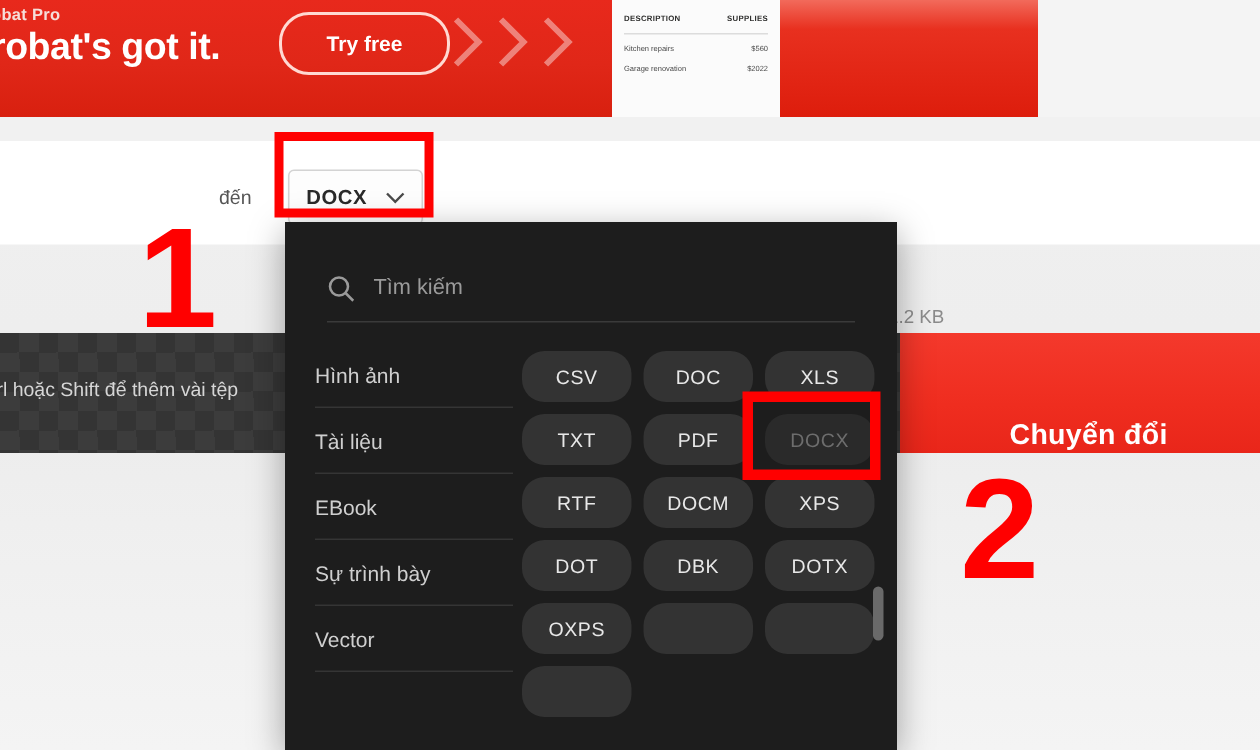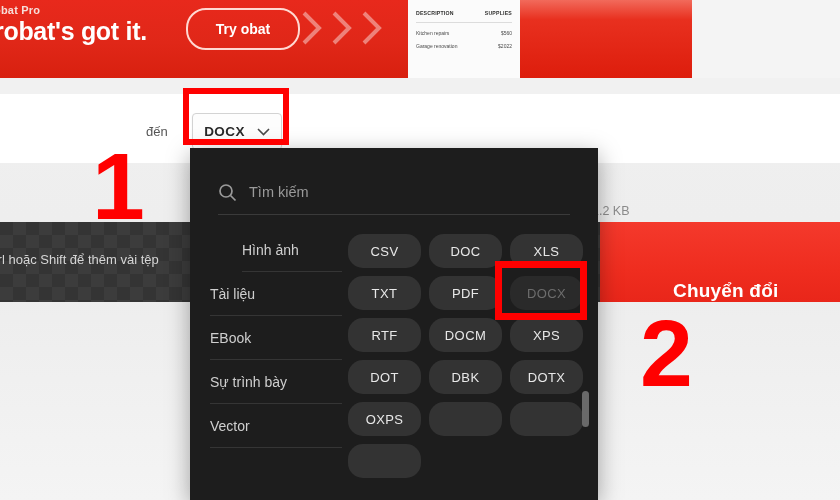--- a/index.html
+++ b/index.html
@@ -261,21 +261,21 @@
   .dd-cat {
     height: 44px;
     display: flex;
     align-items: center;
     font-size: 14px;
     color: #cfcfcf;
     border-bottom: 1px solid #353535;
     padding-right: 14px;
     box-sizing: border-box;
   }
-  .dd-cat:first-child { padding-top: 0; margin-left: 32px; }
+  .dd-cat:first-child { padding-top: 0; }
   .dd-grid-wrap {
     position: relative;
     flex: 1;
     padding: 6px 0 0 0;
   }
   .dd-grid {
     display: grid;
     grid-template-columns: repeat(3, 73px);
     gap: 8px 8px;
     padding-left: 6px;
@@ -322,21 +322,21 @@
 <body>
 
 <div id="root">
 
   <div class="ad-banner">
     <div class="ad-left">
       <div class="ad-kicker">obat Pro</div>
       <div class="ad-headline">robat's got it.</div>
     </div>
 
-    <div class="try-free">Try obat</div>
+    <div class="try-free">Try free</div>
 
     <div class="chev-group">
       <svg class="chev" viewBox="0 0 26 36">
         <path d="M4 3 L19 18 L4 33" fill="none" stroke="#ffffff" stroke-width="4"></path>
       </svg>
       <svg class="chev" viewBox="0 0 26 36">
         <path d="M4 3 L19 18 L4 33" fill="none" stroke="#ffffff" stroke-width="4"></path>
       </svg>
       <svg class="chev" viewBox="0 0 26 36">
         <path d="M4 3 L19 18 L4 33" fill="none" stroke="#ffffff" stroke-width="4"></path>

